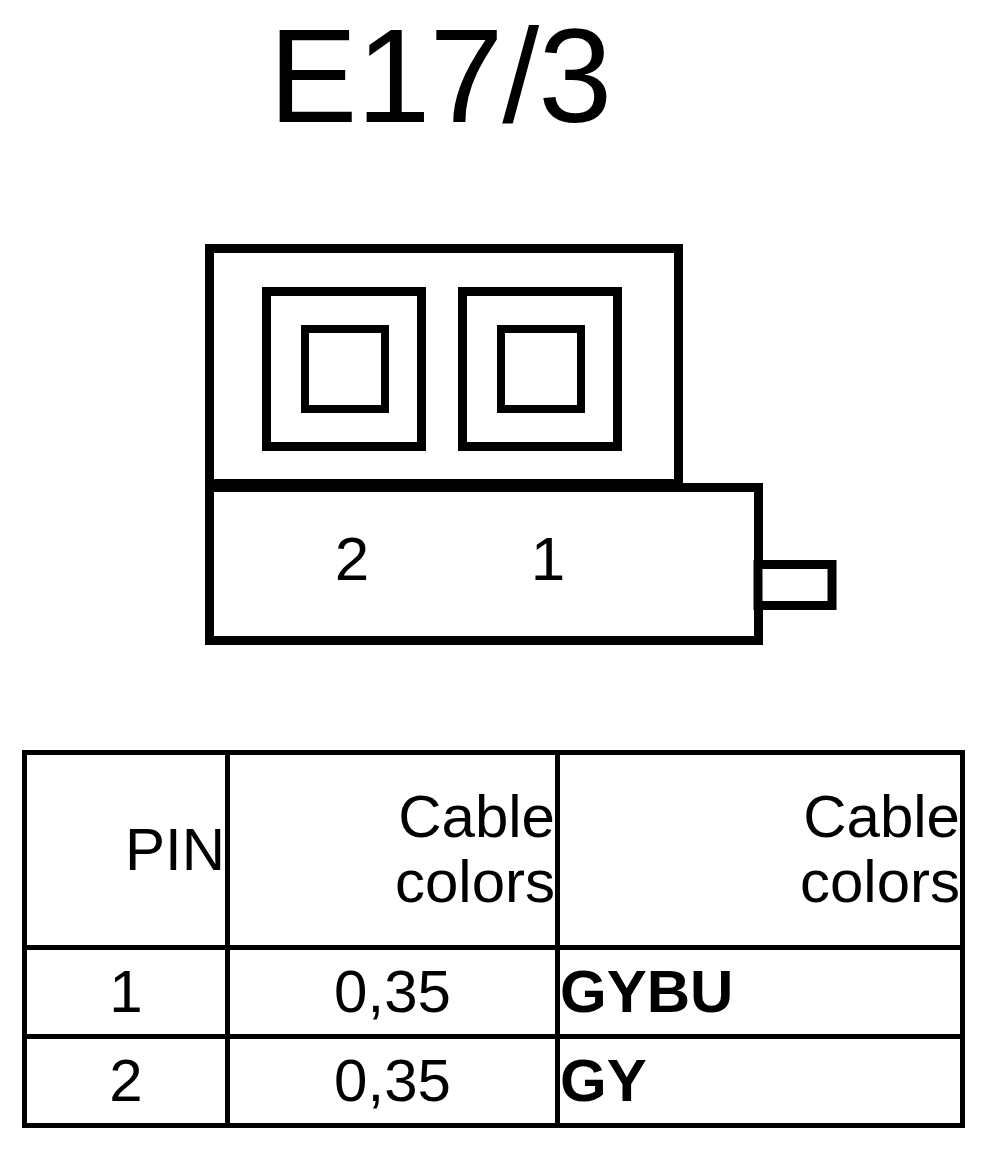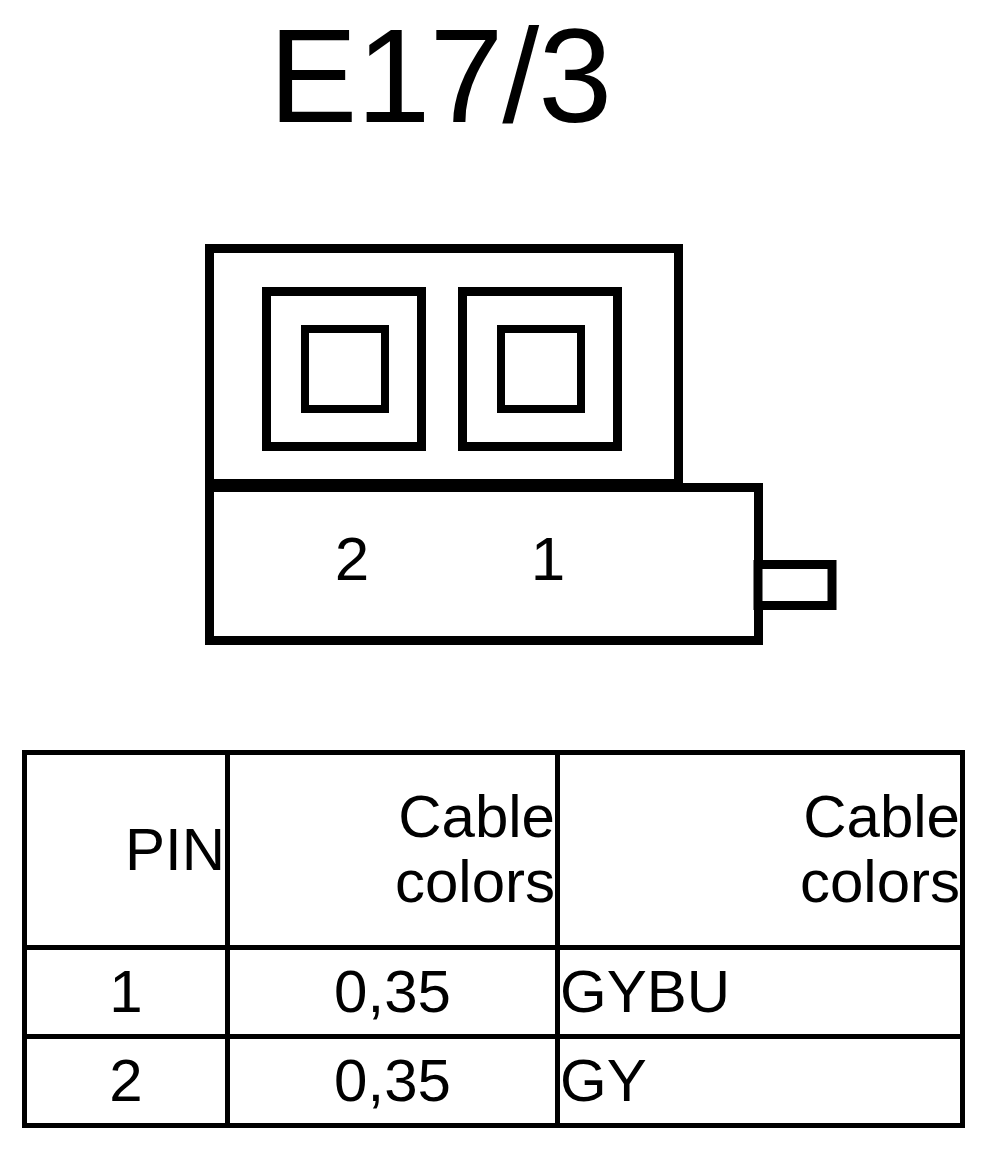--- a/index.html
+++ b/index.html
@@ -79,21 +79,21 @@
   .head-cell {
     height: 190px;
     text-align: right;
   }
   .head-cell .l1, .head-cell .l2 { display: block; }
 
   .body-cell {
     height: 84px;
   }
   .cell-center { text-align: center; }
-  .cell-left   { text-align: left; padding-left: 18px; }
+  .cell-left   { text-align: left; padding-left: 18px; font-weight: bold; }
 </style>
 </head>
 <body>
 
 <div class="title">E17/3</div>
 
 <div class="connector">
   <svg width="992" height="700" viewBox="0 0 992 700" xmlns="http://www.w3.org/2000/svg">
 
     <rect x="209.5" y="248.5" width="469" height="235" fill="#ffffff" stroke="#000000" stroke-width="9"></rect>

